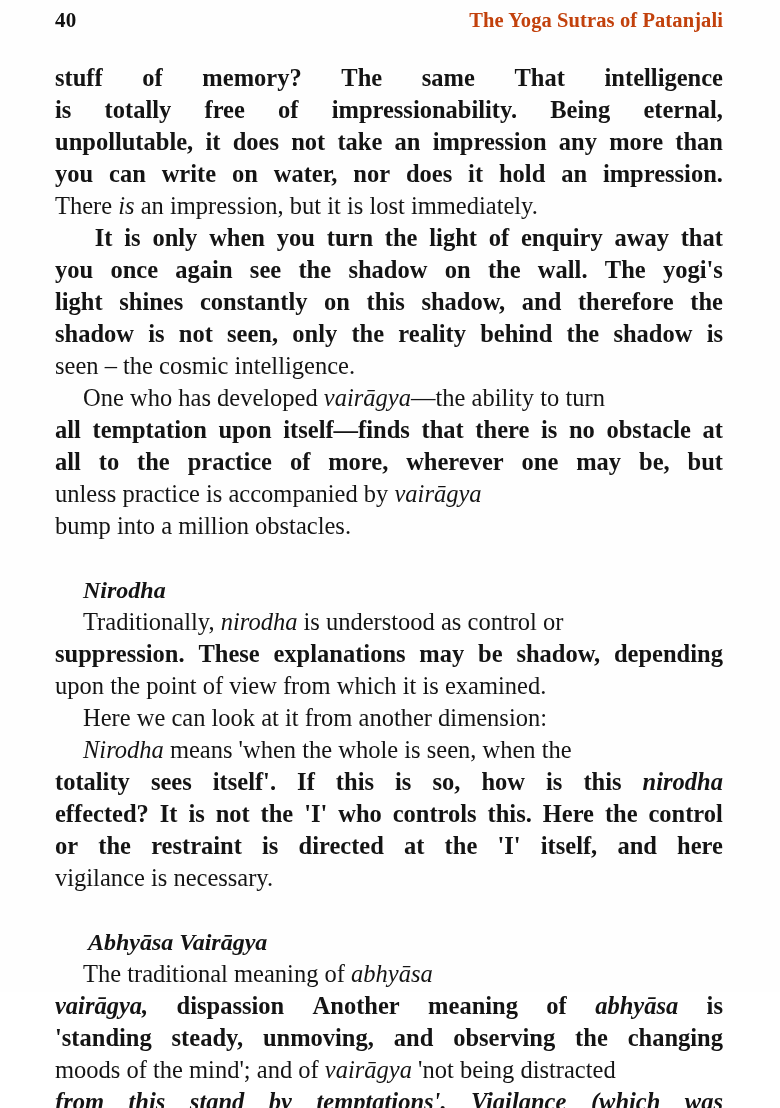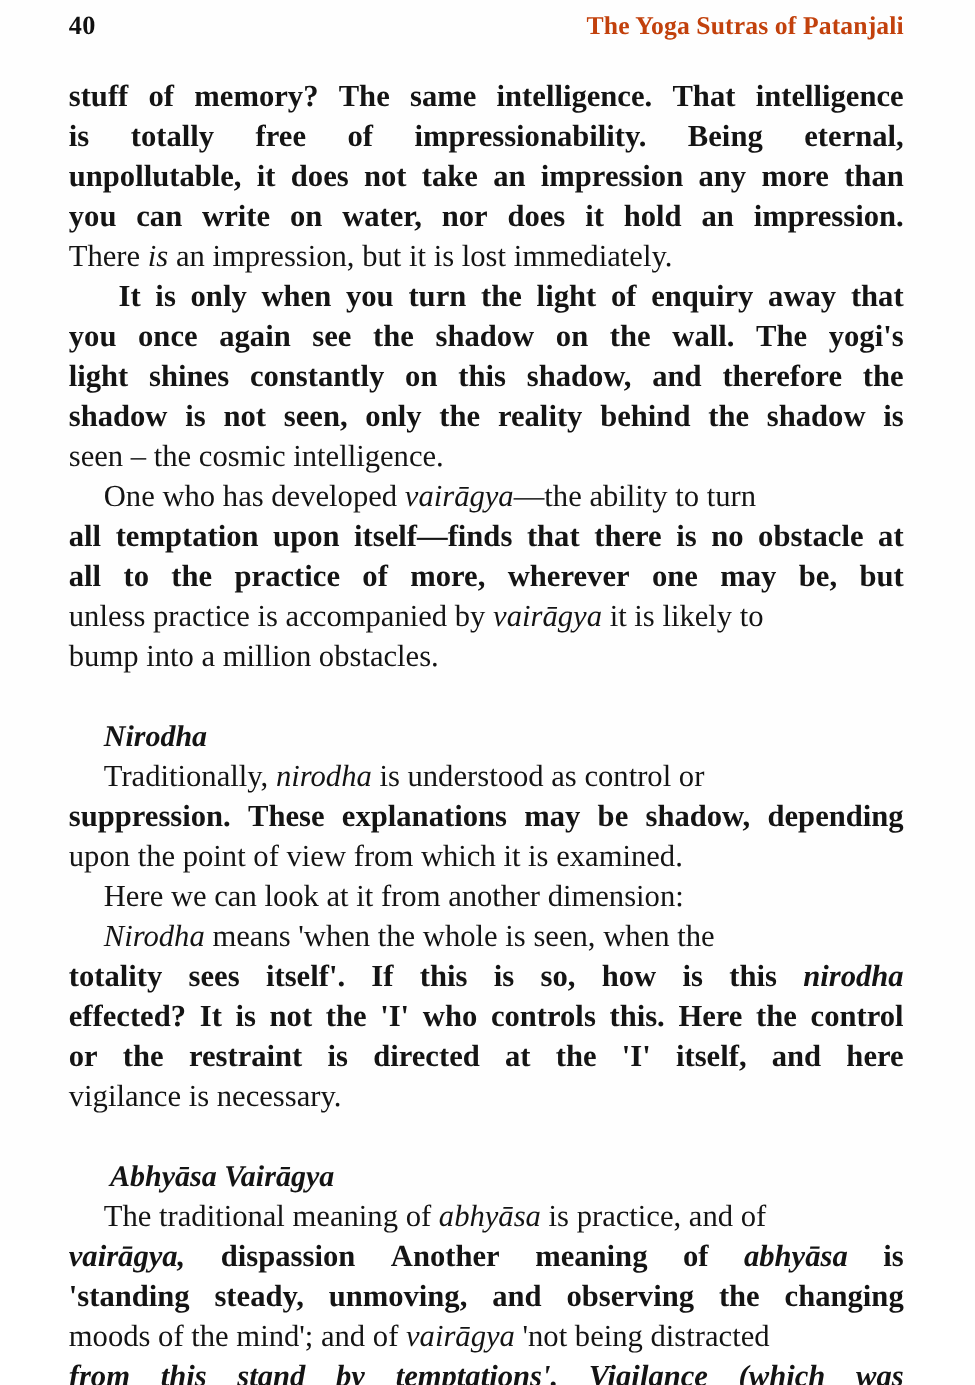--- a/index.html
+++ b/index.html
@@ -106,21 +106,20 @@
 
   <div class="textblock">
 
     <div>
       <div class="ln just">
         <span>stuff</span>
         <span>of</span>
         <span>memory?</span>
         <span>The</span>
         <span>same</span>
-        <span>intelligence.</span>
         <span>That</span>
         <span>intelligence</span>
       </div>
       <div class="ln just">
         <span>is</span>
         <span>totally</span>
         <span>free</span>
         <span>of</span>
         <span>impressionability.</span>
         <span>Being</span>
@@ -237,21 +236,21 @@
         <span>practice</span>
         <span>of</span>
         <span>more,</span>
         <span>wherever</span>
         <span>one</span>
         <span>may</span>
         <span>be,</span>
         <span>but</span>
       </div>
       <div class="ln flush">
-        <span>unless practice is accompanied by </span><span class="it">vairāgya</span><span> it is likely to</span>
+        <span>unless practice is accompanied by </span><span class="it">vairāgya</span>
       </div>
       <div class="ln flush">
         <span>bump into a million obstacles.</span>
       </div>
     </div>
 
     <div class="gap"></div>
 
     <div class="ln flush">
       <span class="ind"></span><span class="heading">Nirodha</span>
@@ -331,21 +330,21 @@
     </div>
 
     <div class="gap"></div>
 
     <div class="ln flush">
       <span class="ind-h"></span><span class="heading">Abhyāsa Vairāgya</span>
     </div>
 
     <div>
       <div class="ln flush">
-        <span class="ind"></span><span>The traditional meaning of </span><span class="it">abhyāsa</span><span> is practice, and of</span>
+        <span class="ind"></span><span>The traditional meaning of </span><span class="it">abhyāsa</span>
       </div>
       <div class="ln just">
         <span class="it">vairāgya,</span>
         <span>dispassion</span>
         <span>Another</span>
         <span>meaning</span>
         <span>of</span>
         <span class="it">abhyāsa</span>
         <span>is</span>
       </div>

